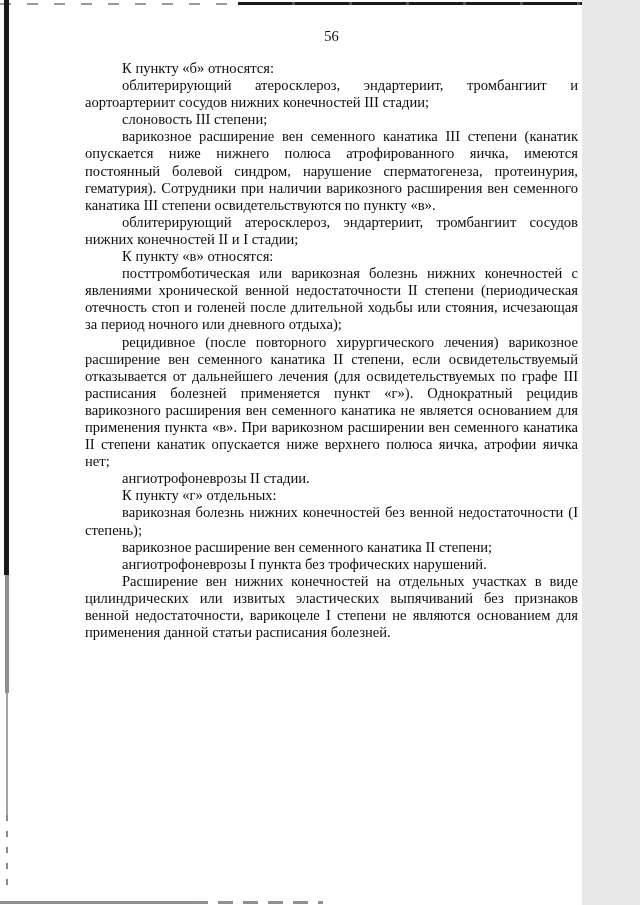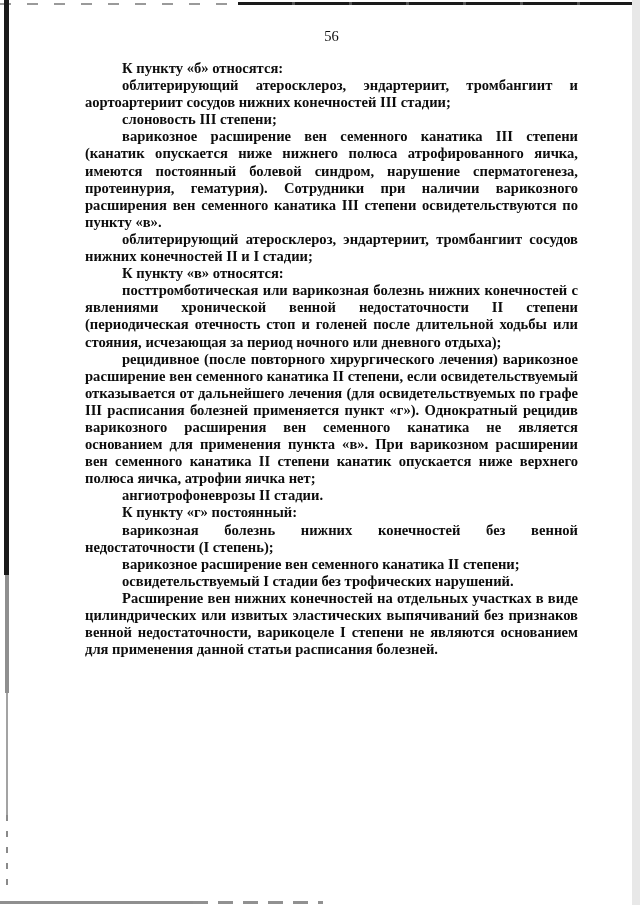--- a/index.html
+++ b/index.html
@@ -4,21 +4,21 @@
 <style>
   :root{
     --page-bg:#ffffff;
     --text-color:#0d0d0d;
     --border-dark:#1a1a1a;
     --border-gray:#8f8f8f;
   }
   html,body{margin:0;padding:0;background:#e8e8e8;}
   .page{
     position:relative;
-    width:632px;height:905px;
+    width:582px;height:905px;
     background:var(--page-bg);
     overflow:hidden;
     font-family:"Liberation Serif","DejaVu Serif",serif;
     color:var(--text-color);
   }
   
   .b{position:absolute;}
   .top-dashes{left:0;top:3px;width:238px;height:2px;
     background:repeating-linear-gradient(to right,#9a9a9a 0 11px,transparent 11px 27px);}
   .top-solid{left:238px;top:2px;width:402px;height:3px;
@@ -37,21 +37,21 @@
   
   .page-number{
     position:absolute;left:85px;top:28px;width:493px;
     text-align:center;font-size:14.5px;line-height:17px;
   }
   .content{
     position:absolute;left:85px;top:60px;width:493px;
     font-size:14.6px;line-height:17.1px;
     text-align:justify;text-align-last:left;
   }
-  .content p{margin:0;text-indent:37px;font-weight:bold;}
+  .content p{margin:0;text-indent:37px;}
 </style>
 </head>
 <body>
 
 <div class="page">
 
   <div class="b top-dashes"></div>
   <div class="b top-solid"></div>
   <div class="b left-black"></div>
   <div class="b left-gray"></div>
@@ -68,20 +68,20 @@
   <div class="content">
       <p>К пункту «б» относятся:</p>
       <p>облитерирующий атеросклероз, эндартериит, тромбангиит и аортоартериит сосудов нижних конечностей III стадии;</p>
       <p>слоновость III степени;</p>
       <p>варикозное расширение вен семенного канатика III степени (канатик опускается ниже нижнего полюса атрофированного яичка, имеются постоянный болевой синдром, нарушение сперматогенеза, протеинурия, гематурия). Сотрудники при наличии варикозного расширения вен семенного канатика III степени освидетельствуются по пункту «в».</p>
       <p>облитерирующий атеросклероз, эндартериит, тромбангиит сосудов нижних конечностей II и I стадии;</p>
       <p>К пункту «в» относятся:</p>
       <p>посттромботическая или варикозная болезнь нижних конечностей с явлениями хронической венной недостаточности II степени (периодическая отечность стоп и голеней после длительной ходьбы или стояния, исчезающая за период ночного или дневного отдыха);</p>
       <p>рецидивное (после повторного хирургического лечения) варикозное расширение вен семенного канатика II степени, если освидетельствуемый отказывается от дальнейшего лечения (для освидетельствуемых по графе III расписания болезней применяется пункт «г»). Однократный рецидив варикозного расширения вен семенного канатика не является основанием для применения пункта «в». При варикозном расширении вен семенного канатика II степени канатик опускается ниже верхнего полюса яичка, атрофии яичка нет;</p>
       <p>ангиотрофоневрозы II стадии.</p>
-      <p>К пункту «г» постоянный:</p>
+      <p>К пункту «г» отдельных:</p>
       <p>варикозная болезнь нижних конечностей без венной недостаточности (I степень);</p>
       <p>варикозное расширение вен семенного канатика II степени;</p>
-      <p>освидетельствуемый I стадии без трофических нарушений.</p>
+      <p>ангиотрофоневрозы I пункта без трофических нарушений.</p>
       <p>Расширение вен нижних конечностей на отдельных участках в виде цилиндрических или извитых эластических выпячиваний без признаков венной недостаточности, варикоцеле I степени не являются основанием для применения данной статьи расписания болезней.</p>
     </div>
 
 </div>
 
 </body></html>

